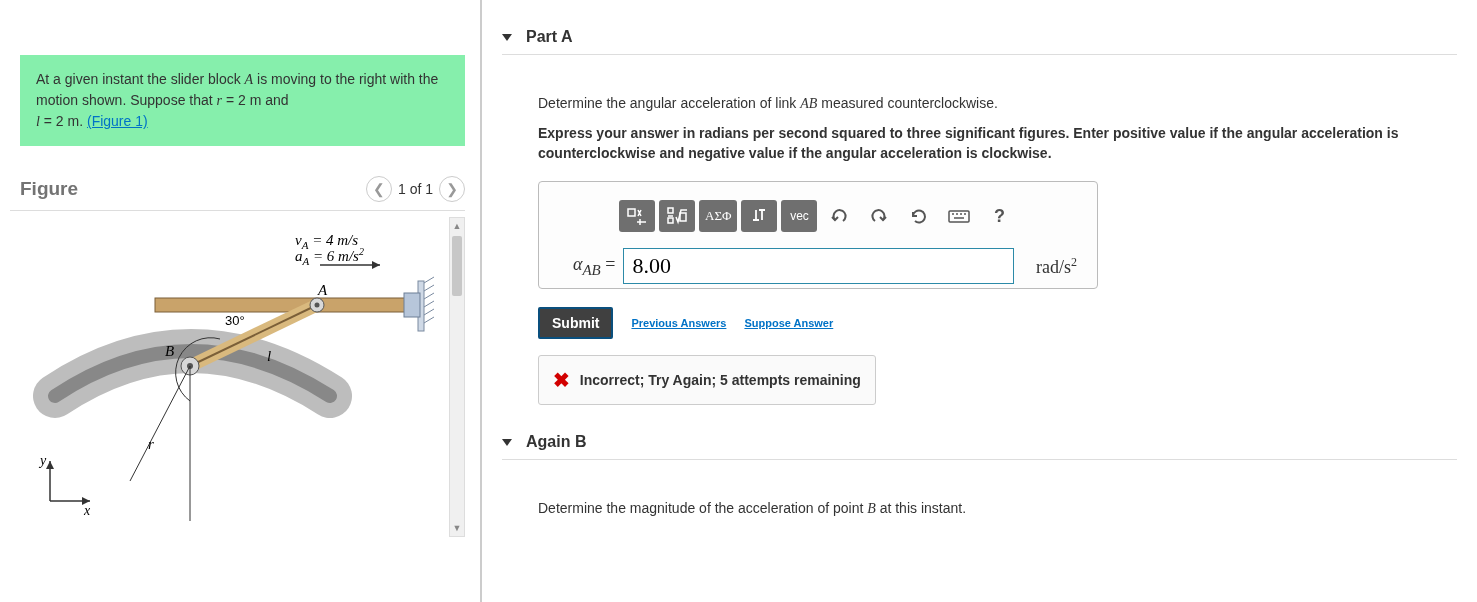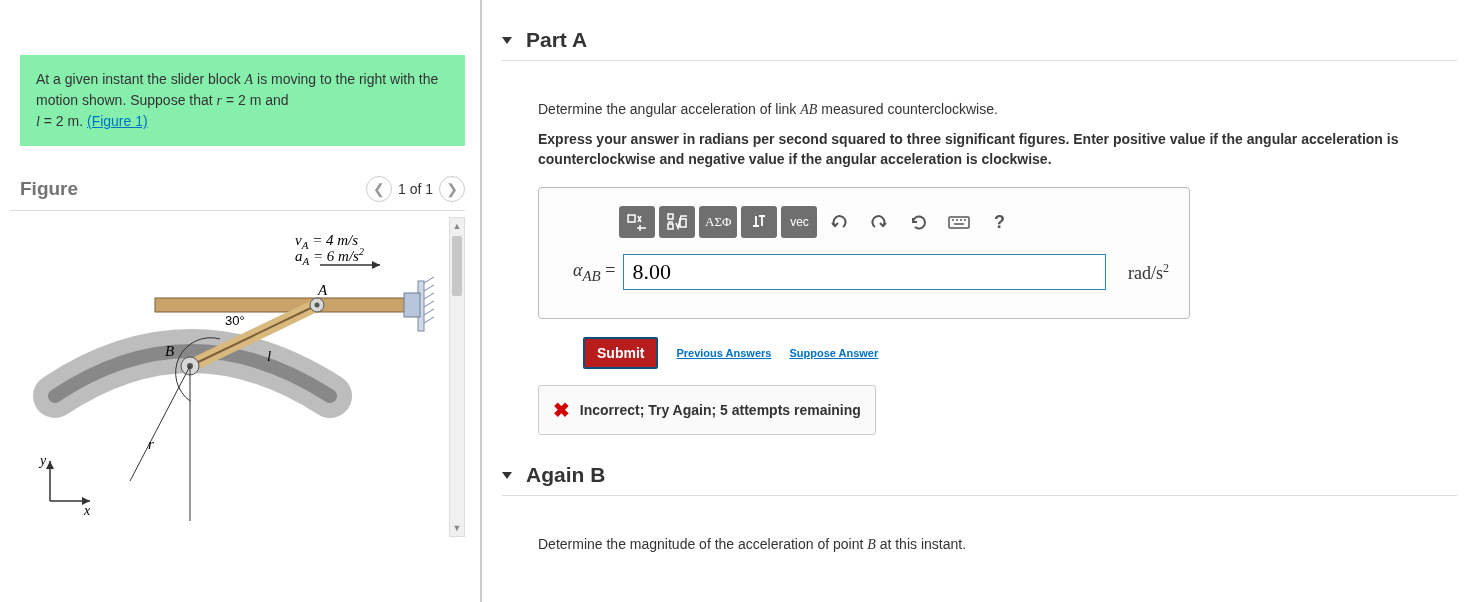--- a/index.html
+++ b/index.html
@@ -113,33 +113,33 @@
   }
   .part-header .caret {
     width: 0; height: 0;
     border-left: 5px solid transparent;
     border-right: 5px solid transparent;
     border-top: 7px solid #333;
     margin-right: 14px;
   }
   .part-header h4 {
     margin: 0;
-    font-size: 21px;
+    font-size: 16px;
     font-weight: bold;
   }
   .part-content { padding: 10px 0 0 36px; }
   .qtext { margin: 18px 0 10px 0; line-height: 1.5; }
   .qtext .mi { font-style: italic; font-family: 'Times New Roman', serif; }
   .qhint { font-weight: bold; margin: 6px 0 18px 0; line-height: 1.4; }
 
   .answer-box {
     border: 1px solid #bbb;
     border-radius: 4px;
-    padding: 14px 20px 28px 20px;
-    width: 652px;
+    padding: 14px 20px 4px 20px;
+    width: 560px;
     background: #fdfdfd;
   }
   .toolbar {
     display: flex;
     align-items: center;
     gap: 4px;
     margin: 4px 0 16px 60px;
   }
   .tkey {
     height: 32px;
@@ -186,29 +186,28 @@
   }
   .answer-row .rhs sup { font-size: 12px; }
 
   .submit-row {
     margin: 18px 0 16px 0;
     display: flex;
     align-items: center;
     gap: 18px;
   }
   .submit-btn {
-    background: #b91c1c;
+    background: #404040;
     color: #fff;
     border: 2px solid #0a4f7d;
     padding: 6px 12px;
     font-weight: bold;
     font-size: 14px;
     border-radius: 2px;
     cursor: pointer;
-    margin-left: 45px;
   }
   .submit-row a {
     color: #0072c6;
     text-decoration: underline;
     font-weight: bold;
     font-size: 11px;
     cursor: pointer;
   }
   .feedback {
     border: 1px solid #ccc;

